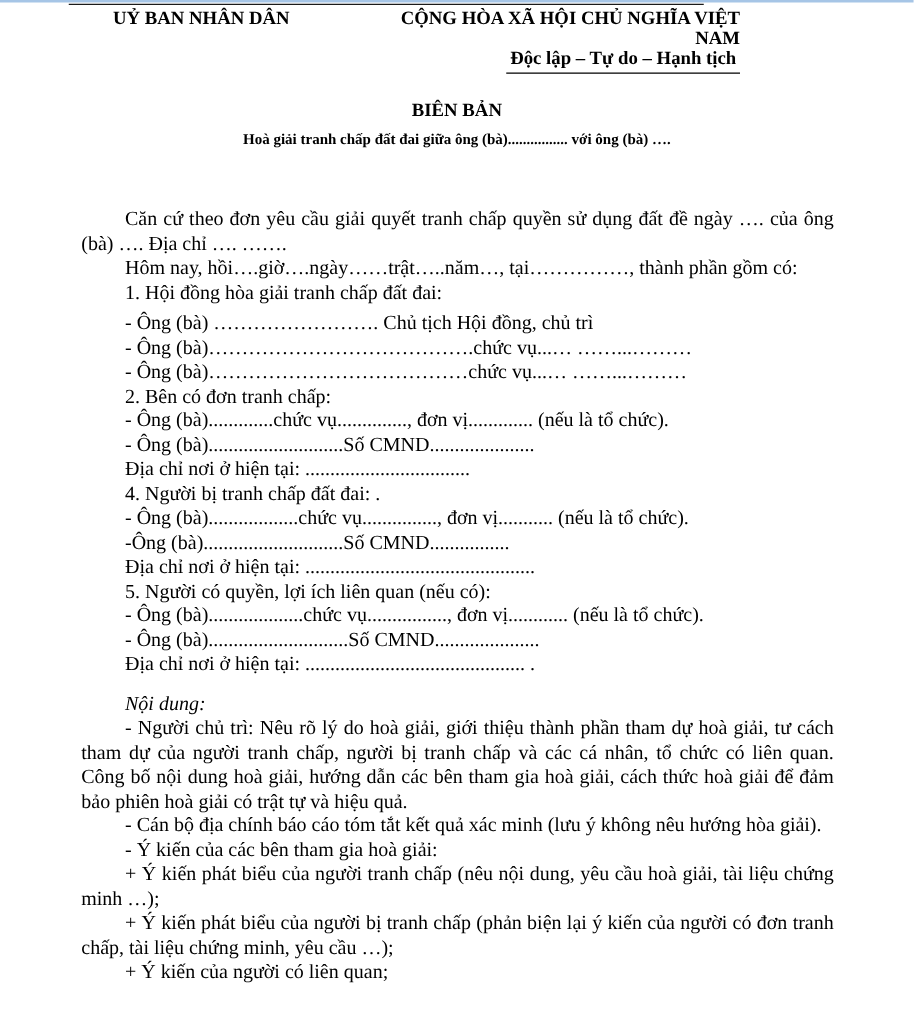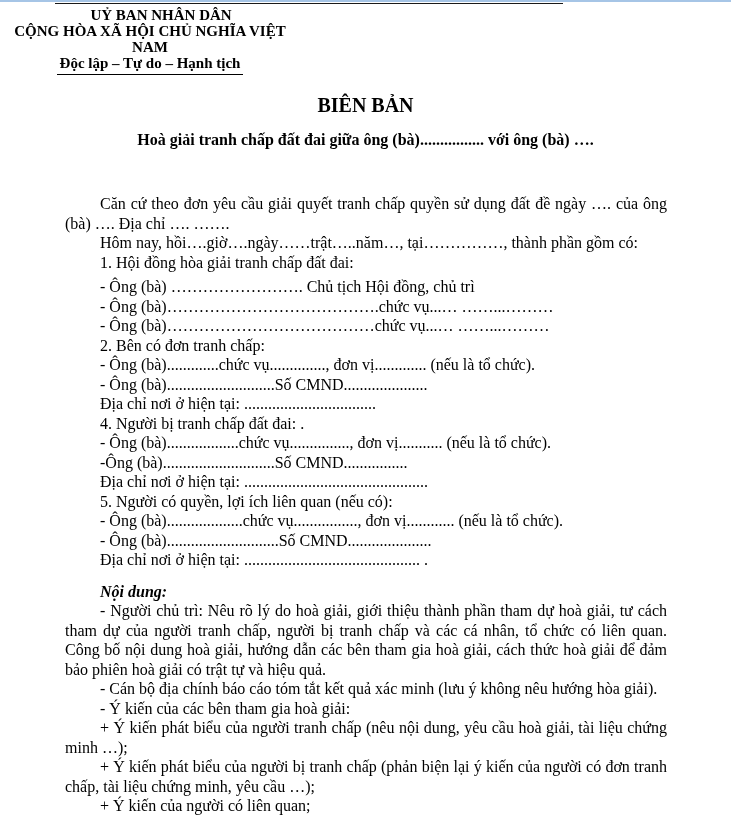--- a/index.html
+++ b/index.html
@@ -17,66 +17,65 @@
     background: #a6c5e6;
   }
   .header-rule {
     position: absolute; top: 3px; left: 55px;
     width: 508px; height: 1px;
     background: #1a1a1a;
   }
   .doc-header {
     display: flex;
     padding-top: 7px;
-    flex-direction: column;
   }
   .header-left {
     width: 262px; margin-left: 30px;
     text-align: center;
     font-weight: bold;
     font-size: 15px; line-height: 16px;
   }
   .header-right {
     width: 300px;
-    text-align: center;
+    text-align: right;
     font-weight: bold;
     font-size: 15px; line-height: 16px;
   }
   .motto {
     display: inline-block;
     border-bottom: 1.5px solid #000;
     padding: 0 3px 3px 3px;
   }
   .doc-title {
     margin-top: 22px;
     text-align: center;
     font-weight: bold;
-    font-size: 20px; line-height: 17px;
+    font-size: 15px; line-height: 17px;
   }
   .doc-subtitle {
-    margin-top: 17px;
+    margin-top: 5px;
     text-align: center;
     font-weight: bold;
-    font-size: 16px; line-height: 17px;
+    font-size: 12px; line-height: 17px;
   }
   .doc-body {
     margin: 46px 64px 0 65px;
     font-size: 16px;
     line-height: 19.5px;
   }
   .para {
     margin: 0;
     text-indent: 35px;
   }
   .para.justify { text-align: justify; }
   .para.gap-sm { margin-top: 5px; }
   .para.gap-md { margin-top: 12px; }
   .seg-n { font-style: normal; }
   .seg-i { }
-  .seg-bi { font-style: italic; font-weight: bold; }
+  .seg-bi { font-style: italic; font-weight: normal; }
 </style>
 </head>
 <body>
 
 <div class="top-edge-line"></div>
 <div class="header-rule"></div>
 
 <div class="doc-header">
   <div class="header-left">
     <div>UỶ BAN NHÂN DÂN</div>

